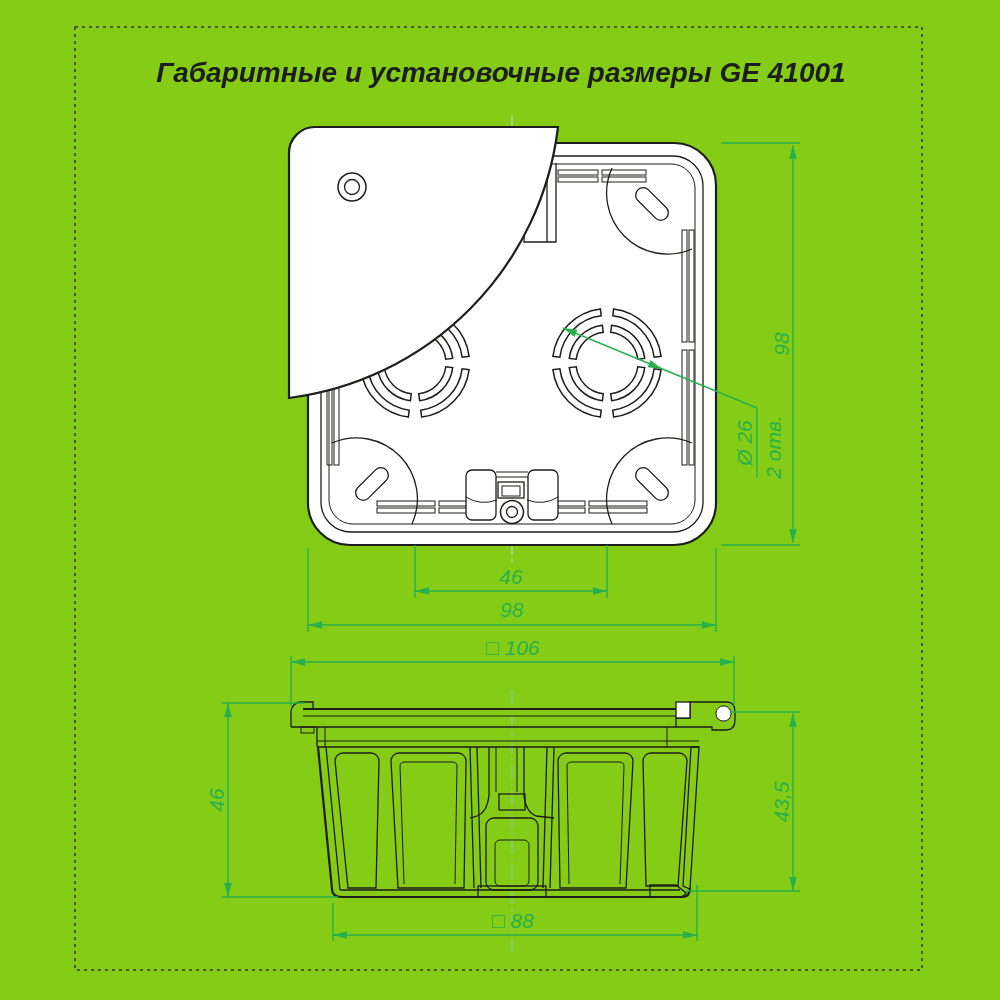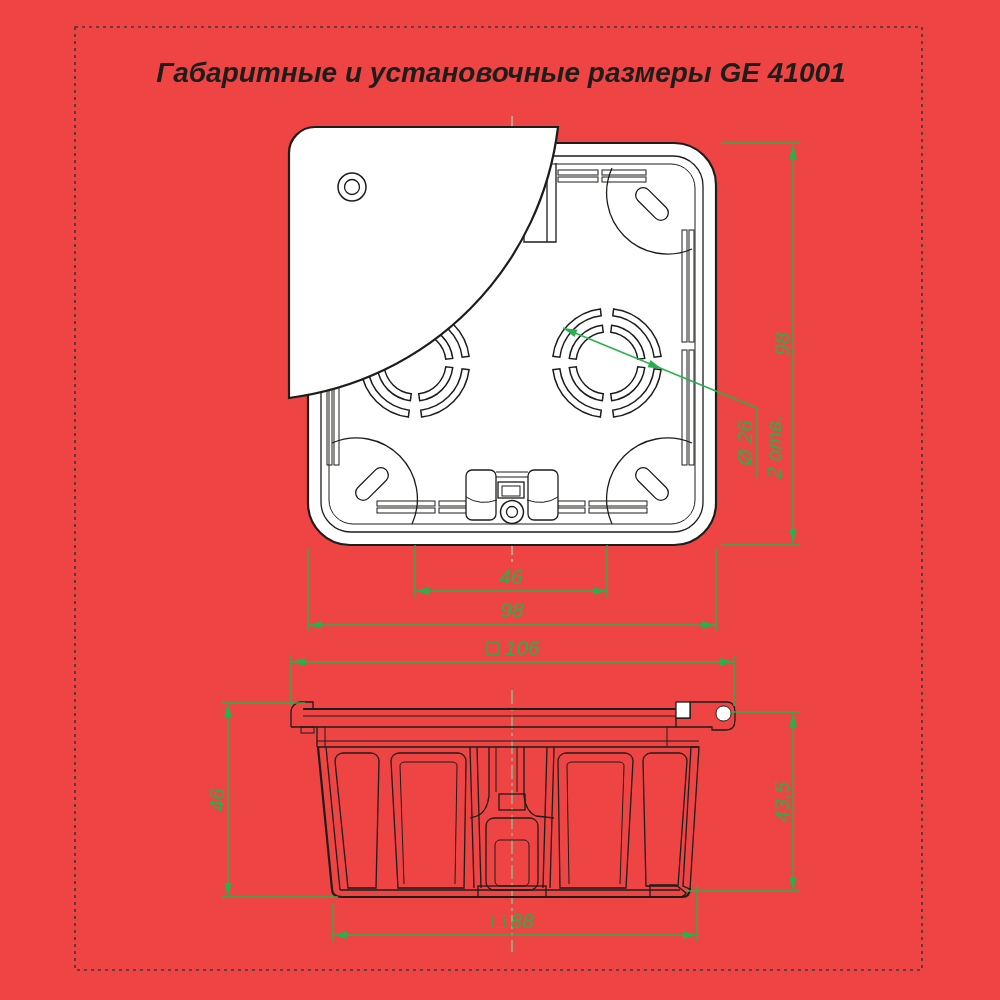--- a/index.html
+++ b/index.html
@@ -1,16 +1,16 @@
 <!DOCTYPE html>
 <html><head>
 <meta charset="utf-8">
 <style>
   html,body{margin:0;padding:0;background:#fff;}
-  .page{position:relative;width:1000px;height:1000px;background:#ef4444;overflow:hidden;
+  .page{position:relative;width:1000px;height:1000px;background:#84cc16;overflow:hidden;
         font-family:"Liberation Sans","DejaVu Sans",sans-serif;}
   svg{display:block;}
   .k{stroke:#1d1d1b;fill:none;}
   .wh{fill:#fff;}
   .w22{stroke-width:2.2;}
   .w15{stroke-width:1.5;}
   .w13{stroke-width:1.3;}
   .w10{stroke-width:1;}
   .g{stroke:#27b04d;stroke-width:1.4;fill:none;}
   .ga{fill:#27b04d;stroke:none;}

